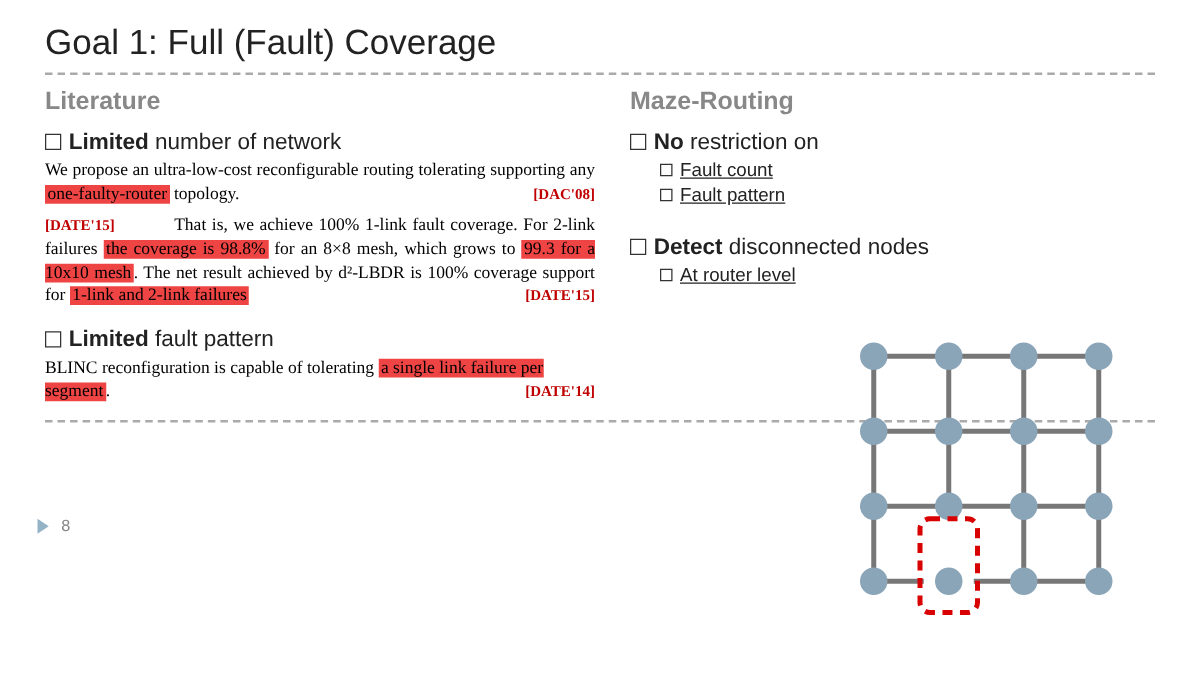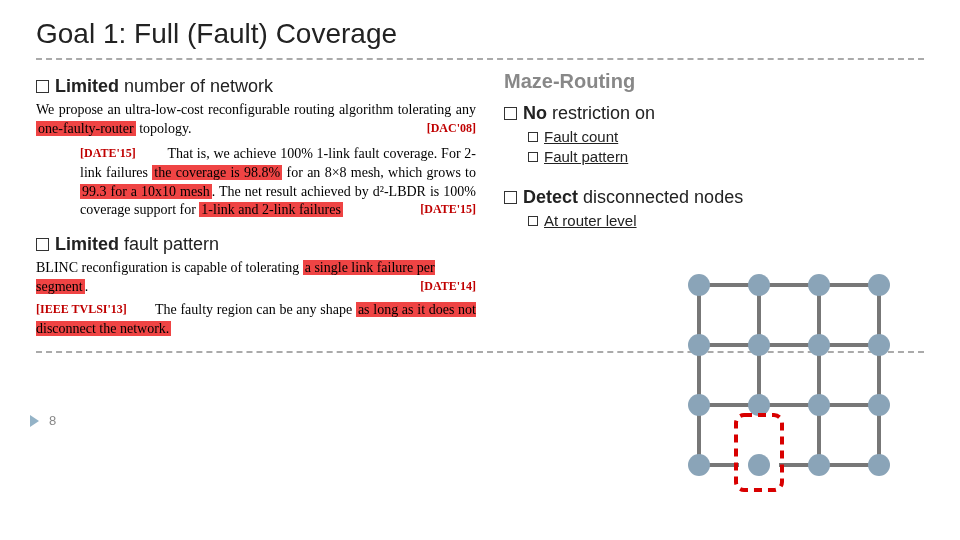--- a/index.html
+++ b/index.html
@@ -31,48 +31,45 @@
 </style>
 </head>
 <body>
 <div class="slide">
 
 <h1 class="title">Goal 1: Full (Fault) Coverage</h1>
 <hr class="hr">
 
 <div class="cols">
   <div class="col-left">
+    <div class="col-head">Literature</div>
 
     <div class="bul1">
       <span class="box"></span><b>Limited</b><span> number of network</span>
     </div>
 
     <div class="faux-para" style="text-align:justify;">
-      <span>We propose an ultra-low-cost reconfigurable routing algorithm tolerating any </span><span class="hl">one-faulty-router</span><span> topology.</span>
+      <span>We propose an ultra-low-cost reconfigurable routing tolerating supporting any </span><span class="hl">one-faulty-router</span><span> topology.</span>
       <span class="cite cite-inline" style="float:right;">[DAC'08]</span>
     </div>
 
-    <div class="faux-para" style="text-align:justify; margin-top:6px;margin-left:44px;">
+    <div class="faux-para" style="text-align:justify; margin-top:6px;">
       <span class="cite" style="position:absolute; left:0; top:0;">[DATE'15]</span>
       <span style="white-space:pre-wrap;">                       That is, we achieve 100% 1-link fault coverage. For 2-link failures </span><span class="hl">the coverage is 98.8%</span><span> for an 8×8 mesh, which grows to </span><span class="hl">99.3 for a 10x10 mesh</span><span>. The net result achieved by d²-LBDR is 100% coverage support for </span><span class="hl">1-link and 2-link failures</span>
       <span class="cite cite-inline" style="float:right;">[DATE'15]</span>
     </div>
 
     <div class="bul1 post-l1" style="text-align:left;">
       <span class="box"></span><b>Limited</b><span> fault pattern</span>
     </div>
     <div class="faux-para">
       <span>BLINC reconfiguration is capable of tolerating </span><span class="hl">a single link failure per segment</span><span>.</span>
       <span class="cite cite-inline" style="float:right;">[DATE'14]</span>
     </div>
 
-    <div class="faux-para" style="text-align:justify;">
-      <span class="cite" style="position:absolute; left:0; top:0;">[IEEE TVLSI'13]</span>
-      <span style="white-space:pre-wrap;">                                The faulty region can be any shape </span><span class="hl">as long as it does not disconnect the network.</span>
-    </div>
   </div>
 
   <div class="col-right">
     <div class="col-head">Maze-Routing</div>
 
     <div class="bul1">
       <span class="box"></span><b>No</b><span> restriction on</span>
     </div>
     <div class="bul2"><span class="box"></span><span>Fault count</span></div>
     <div class="bul2"><span class="box"></span><span>Fault pattern</span></div>

